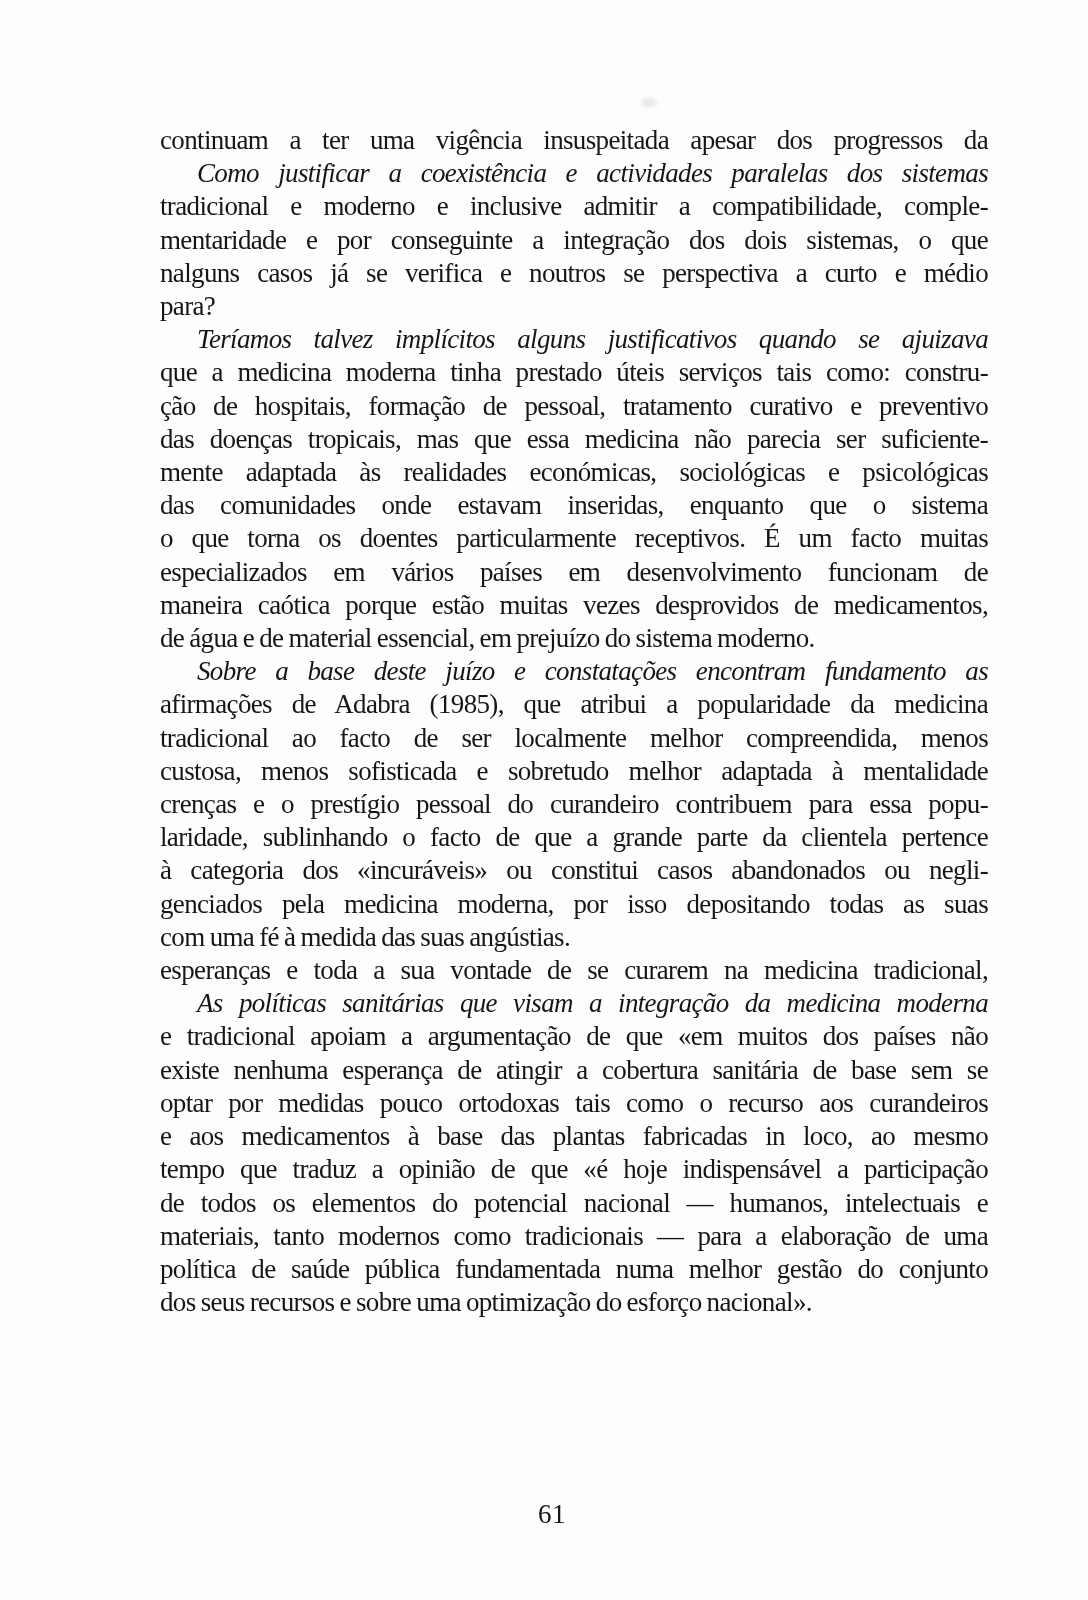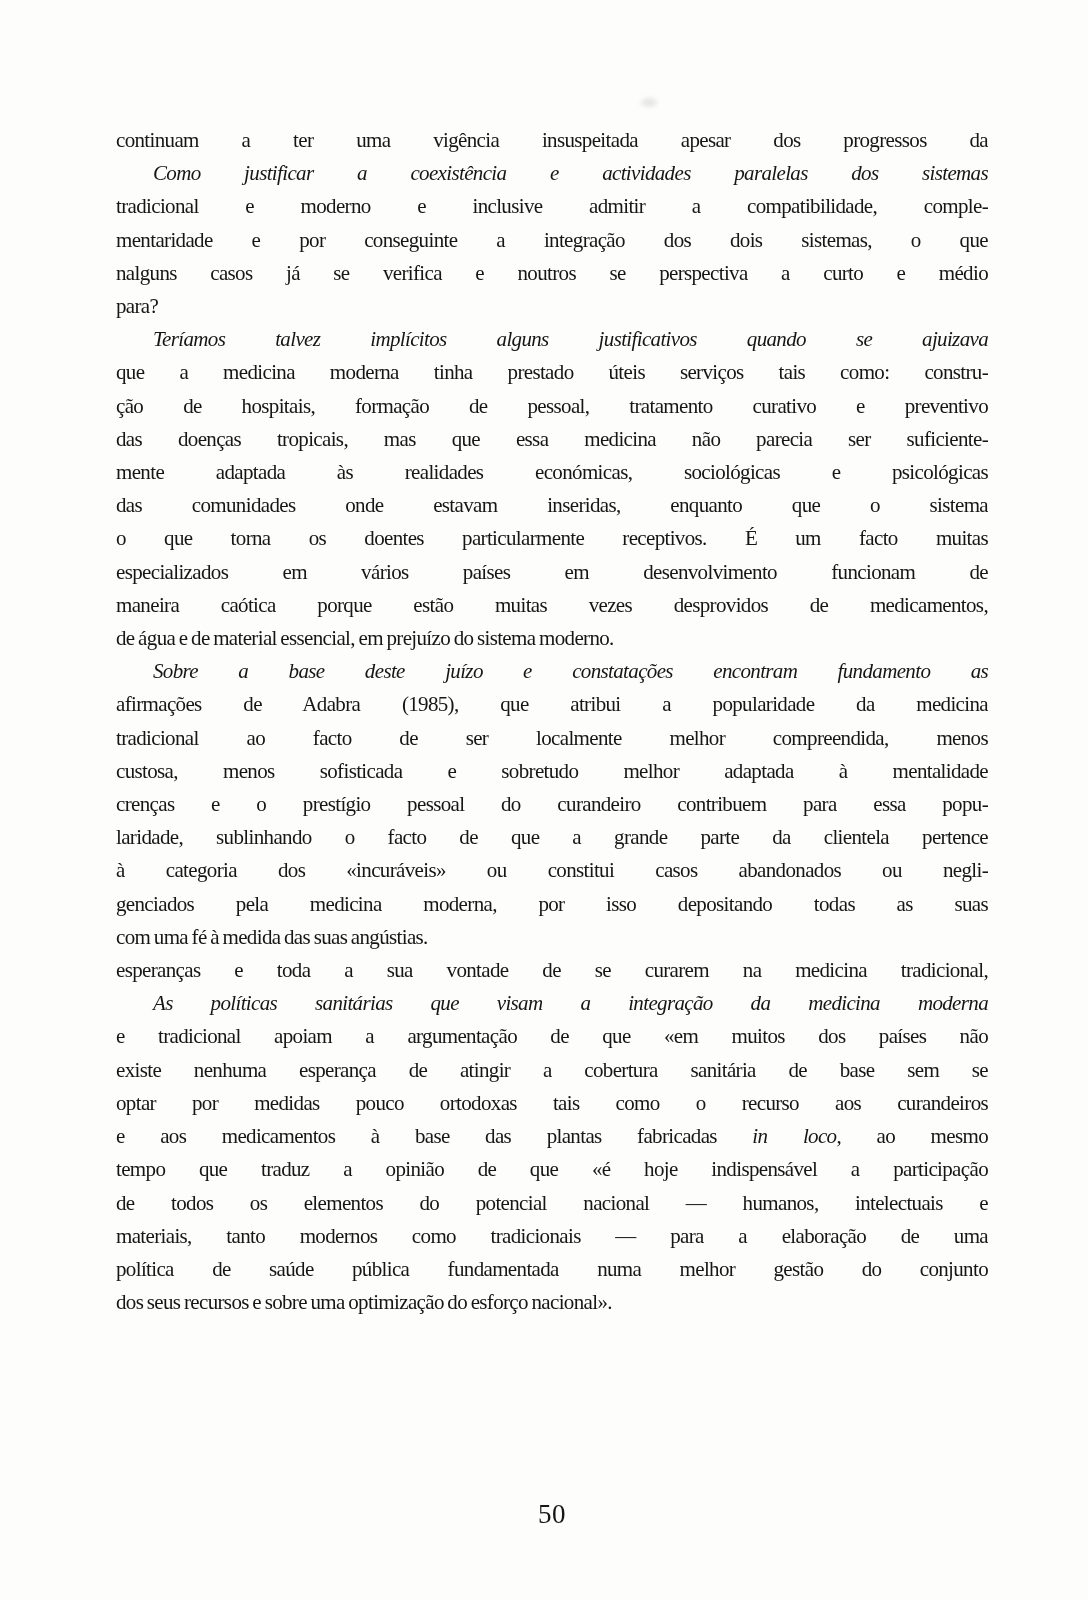--- a/index.html
+++ b/index.html
@@ -19,40 +19,40 @@
     font-family: "Liberation Serif", "DejaVu Serif", serif;
     color: var(--ink, #161616);
   }
   .text-block {
     position: absolute;
     left: 116px;
     top: 124px;
     width: 872px;
   }
   .line {
-    font-size: 21px;
+    font-size: 27px;
     line-height: 33.2px;
     letter-spacing: -0.65px;
     word-spacing: -1px;
     text-align: justify;
     text-align-last: justify;
     max-height: 34px;
     overflow: hidden;
     white-space: normal;
+    margin-left: 44px;
   }
   .line.last {
     text-align: left;
     text-align-last: left;
   }
   .line.indent {
     text-indent: 37px;
     font-style: italic;
   }
   .it {
-    font-style: italic;
   }
   .page-number {
     position: absolute;
     left: 116px;
     top: 1498px;
     width: 872px;
     font-size: 27px;
     line-height: 33px;
     text-align: center;
     letter-spacing: 0.5px;
@@ -105,14 +105,14 @@
       <div class="line">e tradicional apoiam a argumentação de que «em muitos dos países não</div>
       <div class="line">existe nenhuma esperança de atingir a cobertura sanitária de base sem se</div>
       <div class="line">optar por medidas pouco ortodoxas tais como o recurso aos curandeiros</div>
       <div class="line"><span class="">e aos medicamentos à base das plantas fabricadas </span><span class="it">in loco</span><span class="">, ao mesmo</span></div>
       <div class="line">tempo que traduz a opinião de que «é hoje indispensável a participação</div>
       <div class="line">de todos os elementos do potencial nacional — humanos, intelectuais e</div>
       <div class="line">materiais, tanto modernos como tradicionais — para a elaboração de uma</div>
       <div class="line">política de saúde pública fundamentada numa melhor gestão do conjunto</div>
       <div class="line last">dos seus recursos e sobre uma optimização do esforço nacional».</div>
     </main>
-  <footer class="page-number">50</footer>
+  <footer class="page-number">61</footer>
 </div>
 
 </body></html>

